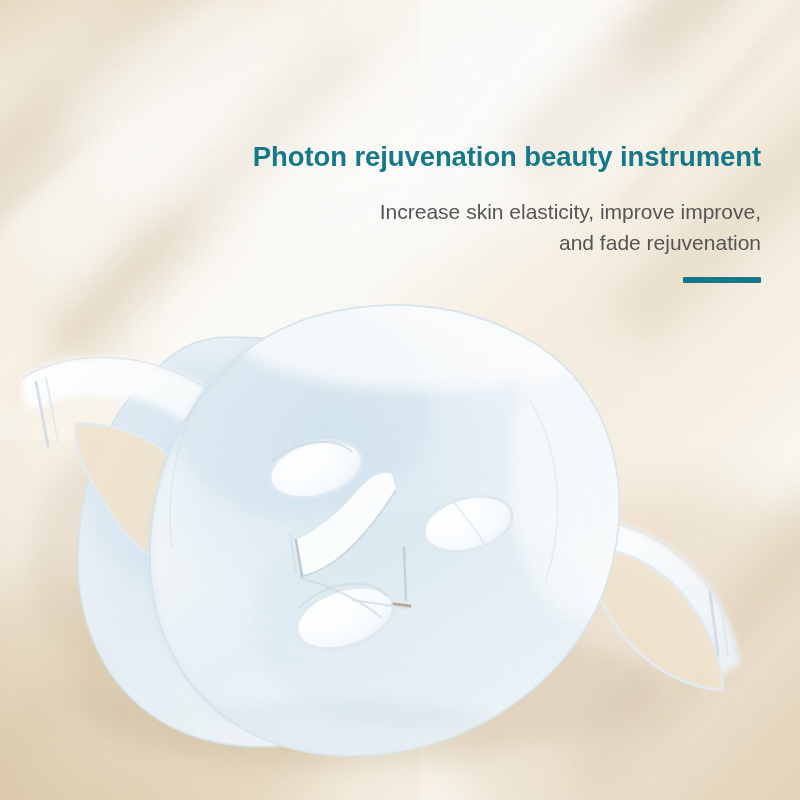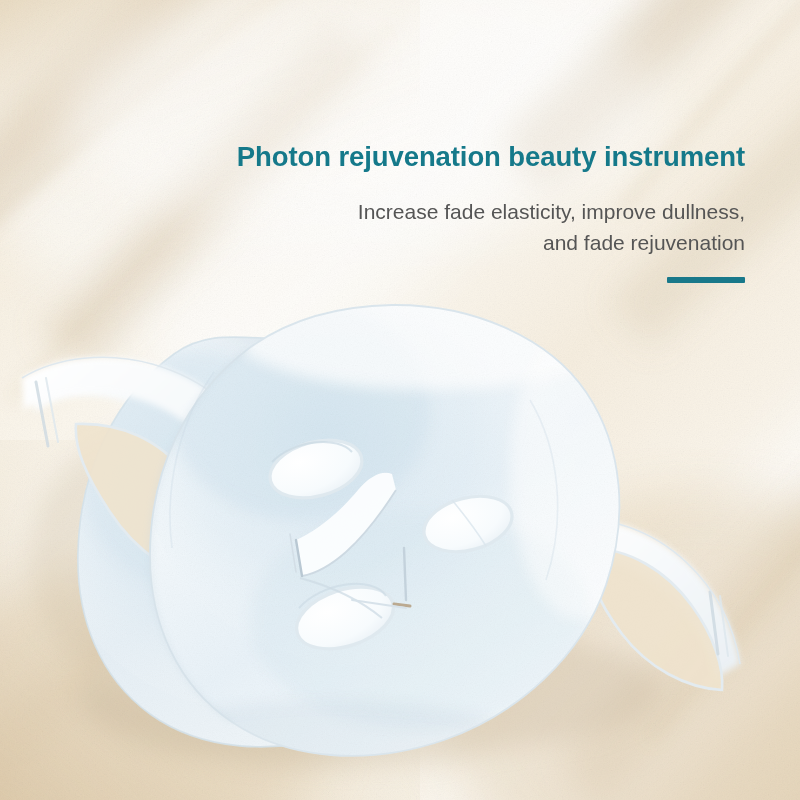--- a/index.html
+++ b/index.html
@@ -35,21 +35,21 @@
     width: 800px; height: 800px;
     display: block;
   }
 
   
   .text-block {
     position: absolute;
     left: 0;
     top: 140px;
     width: 800px;
-    padding: 0 55px;
+    padding: 0 39px;
     box-sizing: border-box;
     text-align: right;
     z-index: 20;
   }
 
   .headline {
     margin: 0;
     font-size: 27.5px;
     font-weight: bold;
     letter-spacing: -0.1px;
@@ -426,20 +426,20 @@
         <path d="M 214 372 C 180 420 164 486 172 548"></path>
       </g>
     </g>
 
     <path d="M 248 349 C 186 396 150 470 150 556 C 150 624 178 686 232 722" fill="none" stroke="#c6d6e1" stroke-width="2.2" opacity="0.55" filter="url(#pSoft)"></path>
   </svg>
 
   <div class="text-block">
     <h1 class="headline" style="color: rgb(21, 121, 138);">Photon rejuvenation beauty instrument</h1>
 
-    <p class="subline sub-1" style="color: rgb(85, 85, 85);">Increase fade elasticity, improve dullness,</p>
+    <p class="subline sub-1" style="color: rgb(85, 85, 85);">Increase skin elasticity, improve improve,</p>
 
     <p class="subline" style="color: rgb(85, 85, 85);">and fade rejuvenation</p>
 
     <span class="accent-rule" style="background: rgb(24, 120, 138);"></span>
   </div>
 
 </div>
 
 </body></html>

